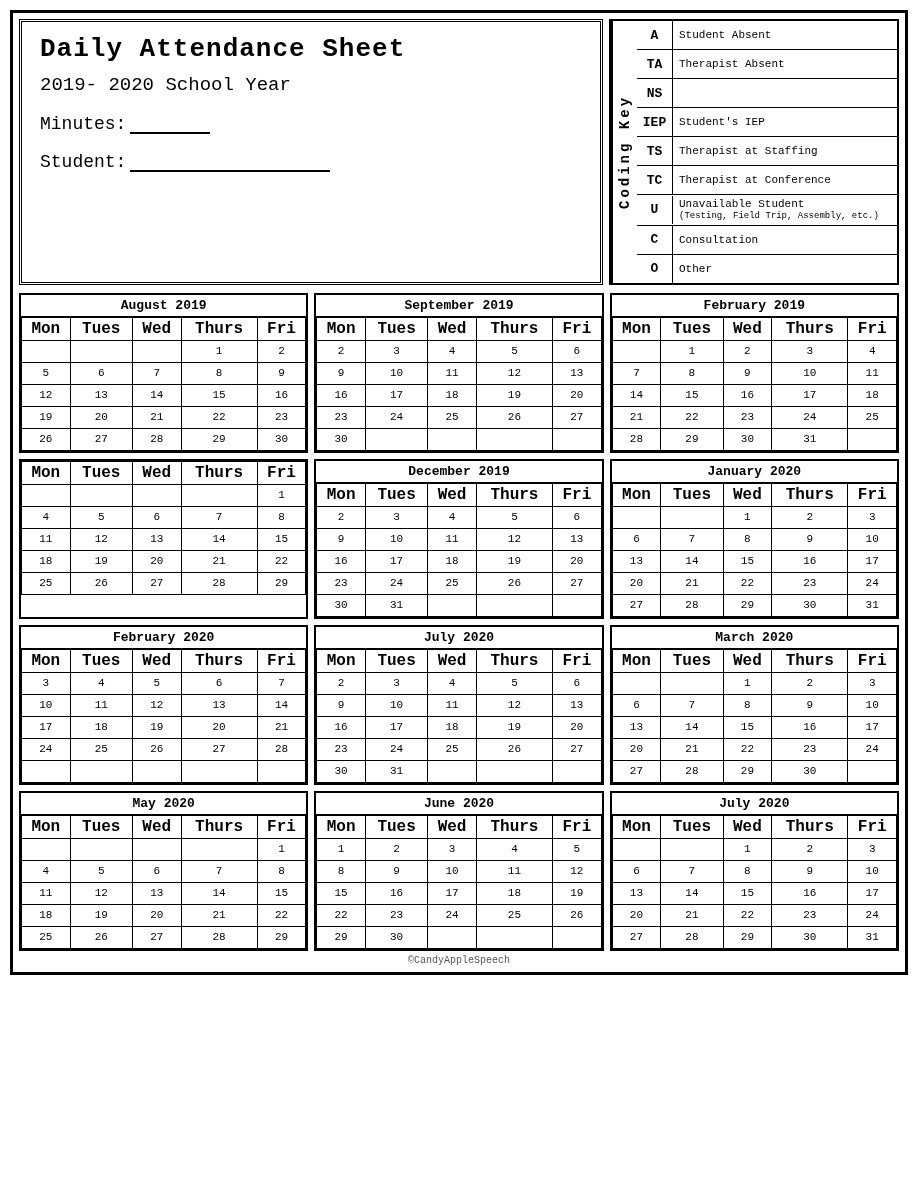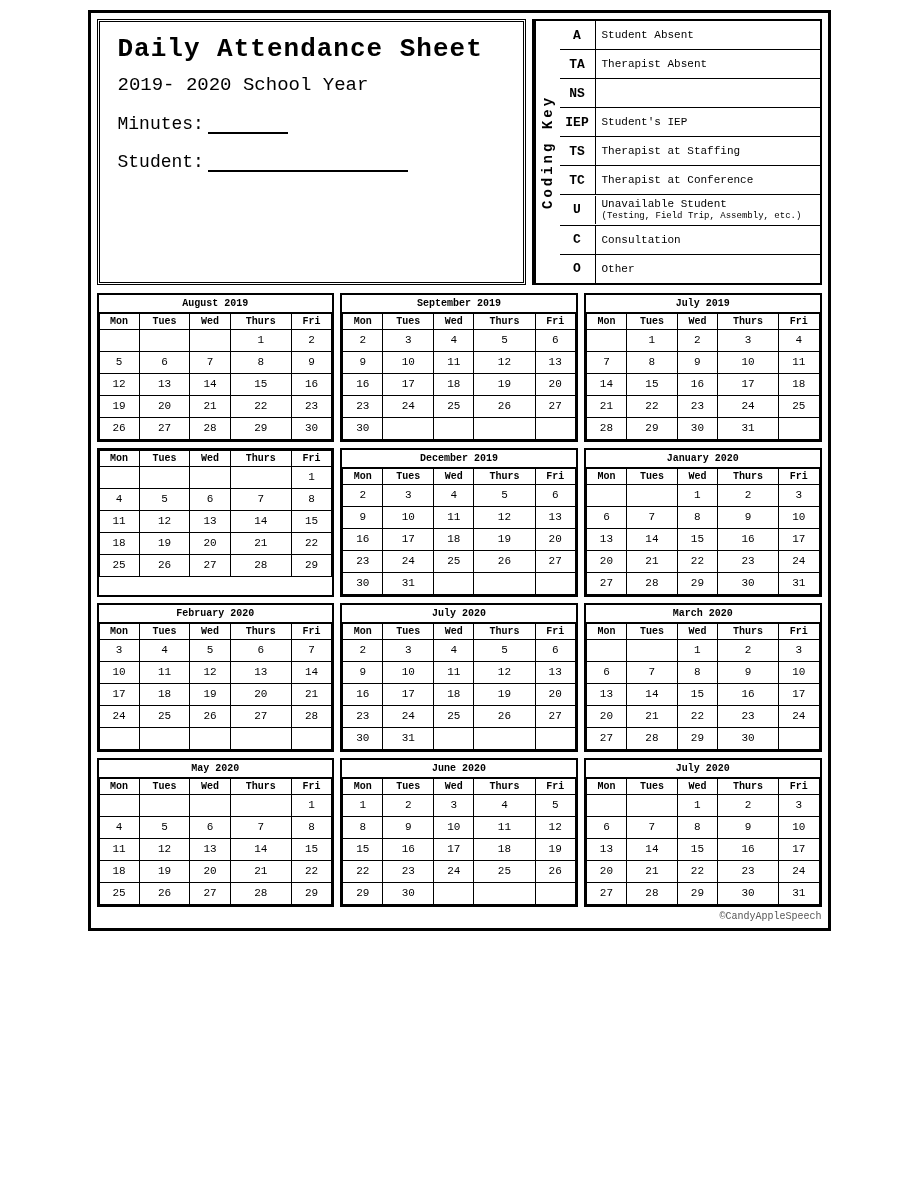--- a/index.html
+++ b/index.html
@@ -7,21 +7,21 @@
       background: #fff;
       font-family: 'Courier New', Courier, monospace;
       width: 918px;
       min-height: 1184px;
       padding: 10px;
       font-size: 12px;
     }
 
     .page-wrapper {
       border: 3px solid #000;
-      width: 743px;
+      width: 898px;
       margin: 0 auto;
       padding: 6px;
       background: #fff;
     }
 
     
     .top-section {
       display: flex;
       gap: 6px;
       margin-bottom: 8px;
@@ -137,53 +137,53 @@
       gap: 6px;
     }
 
     .calendar-box {
       border: 2px solid #000;
     }
 
     .calendar-title {
       text-align: center;
       font-weight: bold;
-      font-size: 10px;
+      font-size: 13px;
       font-family: 'Courier New', Courier, monospace;
       padding: 3px 0;
       border-bottom: 1px solid #000;
     }
 
     .calendar-table {
       width: 100%;
       border-collapse: collapse;
     }
 
     .calendar-table th {
-      font-size: 10px;
+      font-size: 16px;
       font-family: 'Courier New', Courier, monospace;
       font-weight: bold;
       border: 1px solid #000;
       padding: 2px 2px;
       text-align: center;
       background: #fff;
     }
 
     .calendar-table td {
       font-size: 11px;
       font-family: 'Courier New', Courier, monospace;
       border: 1px solid #000;
       padding: 3px 2px;
       text-align: center;
       height: 22px;
     }
 
     
     .footer {
-      text-align: right;
+      text-align: center;
       font-size: 10px;
       font-family: 'Courier New', Courier, monospace;
       margin-top: 4px;
       color: #555;
     }
   </style>
 </head>
 <body>
 
 <div class="page-wrapper">
@@ -341,21 +341,21 @@
               <td>30</td>
               <td></td>
               <td></td>
               <td></td>
               <td></td>
             </tr>
           </tbody>
         </table>
       </div>
       <div class="calendar-box">
-        <div class="calendar-title">July 2019</div>
+        <div class="calendar-title">February 2019</div>
         <table class="calendar-table">
           <thead>
             <tr>
               <th>Mon</th>
               <th>Tues</th>
               <th>Wed</th>
               <th>Thurs</th>
               <th>Fri</th>
             </tr>
           </thead>

